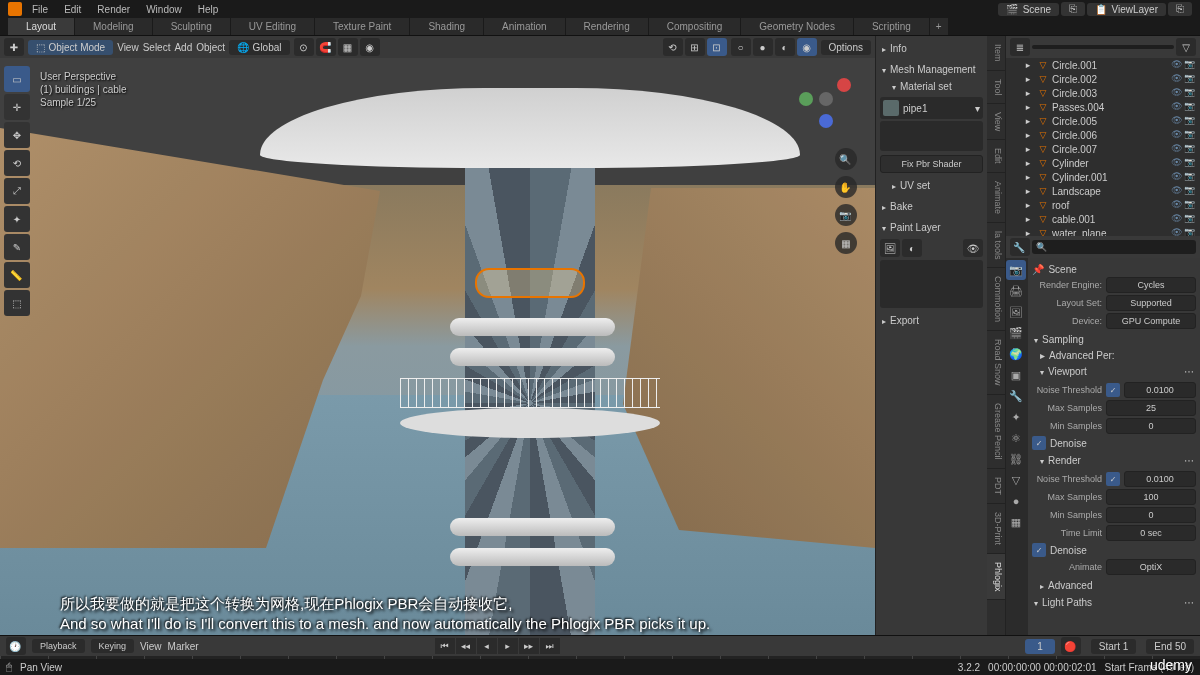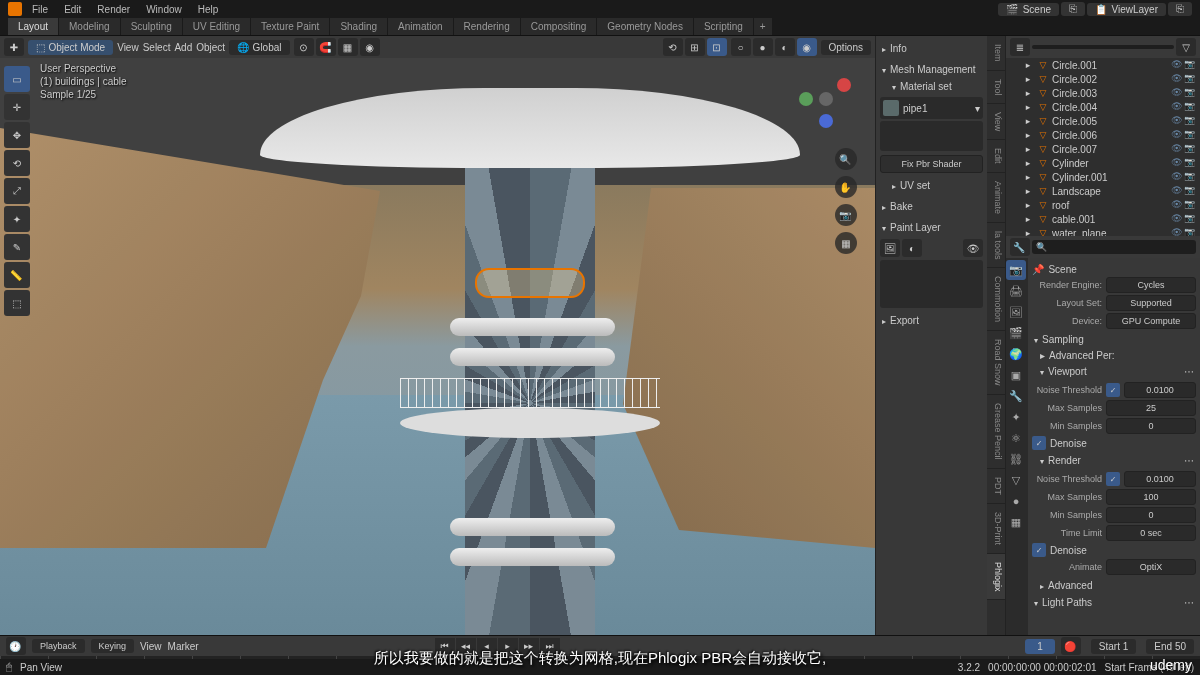--- a/index.html
+++ b/index.html
@@ -3,21 +3,21 @@
 <meta charset="utf-8">
 <style>
 *{margin:0;padding:0;box-sizing:border-box;font-family:-apple-system,BlinkMacSystemFont,"Segoe UI",sans-serif;font-size:10px;color:#ccc;user-select:none}
 body{width:1200px;height:675px;background:#2a2a2a;overflow:hidden;position:relative}
 .topbar{height:18px;background:#1a1a1a;display:flex;align-items:center;padding:0 8px;gap:4px}
 .topbar .logo{width:14px;height:14px;background:#e87400;border-radius:2px}
 .topbar .menu-item{padding:2px 6px;color:#bbb;cursor:pointer}
 .topbar .right{margin-left:auto;display:flex;gap:2px;align-items:center}
 .topbar .scene-btn{background:#333;padding:1px 8px;border-radius:3px;display:flex;align-items:center;gap:4px}
 .workspace-tabs{height:18px;background:#1a1a1a;display:flex;align-items:center;padding:0 8px;gap:0;border-bottom:1px solid #111}
-.ws-tab{padding:3px 10px;background:#2a2a2a;color:#999;border-right:1px solid #1a1a1a;cursor:pointer}
+.ws-tab{padding:3px 18px;background:#2a2a2a;color:#999;border-right:1px solid #1a1a1a;cursor:pointer}
 .ws-tab.active{background:#3a3a3a;color:#ddd}
 .ws-tab.plus{padding:3px 6px}
 .main-area{display:flex;height:calc(100% - 76px)}
 .viewport-header{height:22px;background:#393939;display:flex;align-items:center;padding:0 4px;gap:4px}
 .vh-item{background:#2b2b2b;padding:2px 8px;border-radius:3px;color:#ccc;display:flex;align-items:center;gap:3px}
 .vh-icons{display:flex;gap:2px}
 .vh-icon{width:20px;height:18px;background:#2b2b2b;border-radius:3px;display:flex;align-items:center;justify-content:center}
 .vh-icon.active{background:#3a5a8a}
 .vh-spacer{flex:1}
 .viewport-col{flex:1;display:flex;flex-direction:column;min-width:0}
@@ -26,21 +26,21 @@
 .rock-left{position:absolute;left:0;top:70px;width:380px;height:420px;background:linear-gradient(135deg,#b8966e,#8e7352);clip-path:polygon(0 0,100% 15%,95% 40%,85% 60%,70% 100%,0 100%);filter:brightness(0.95)}
 .rock-right{position:absolute;right:0;top:130px;width:280px;height:360px;background:linear-gradient(225deg,#b8966e,#8e7352);clip-path:polygon(20% 0,100% 0,100% 100%,30% 95%,10% 60%);filter:brightness(0.92)}
 .water{position:absolute;bottom:0;left:0;right:0;height:240px;background:linear-gradient(180deg,#7a9aaa,#6a8a9a)}
 .tower{position:absolute;left:440px;top:60px;width:180px;height:540px}
 .tower-body{position:absolute;left:25px;top:30px;width:130px;height:510px;background:repeating-conic-gradient(#5a6a75 0 10deg,#7a8a95 10deg 20deg,#4a5560 20deg 30deg);border-radius:8px}
 .tower-roof{position:absolute;left:-180px;top:-30px;width:540px;height:80px;background:linear-gradient(180deg,#d0d0d0,#e8e8e8);border-radius:50%/100% 100% 20% 20%}
 .tower-balcony{position:absolute;left:-40px;top:290px;width:260px;height:30px;background:#ddd;border-radius:50%}
 .tower-rail{position:absolute;left:-40px;top:260px;width:260px;height:30px;border-top:1px solid #eee;border-bottom:1px solid #eee;background:repeating-linear-gradient(90deg,#eee 0 1px,transparent 1px 8px)}
 .tower-pipe{position:absolute;left:10px;width:165px;height:18px;background:linear-gradient(#eee,#bbb);border-radius:10px}
 .tower-window{position:absolute;left:35px;top:150px;width:110px;height:30px;border:2px solid #e87400;border-radius:14px;background:rgba(255,220,150,0.3)}
-.viewport-info{position:absolute;top:4px;left:40px;color:#aaa;text-shadow:1px 1px 2px #000}
+.viewport-info{position:absolute;top:12px;left:40px;color:#aaa;text-shadow:1px 1px 2px #000}
 .viewport-info div{font-size:10px;line-height:13px}
 .toolbar-left{position:absolute;left:4px;top:8px;display:flex;flex-direction:column;gap:2px}
 .tool-btn{width:26px;height:26px;background:#333;border-radius:3px;display:flex;align-items:center;justify-content:center;color:#ccc}
 .tool-btn.active{background:#3a5a8a}
 .nav-gizmo{position:absolute;right:20px;top:12px;width:60px;height:60px}
 .gizmo-circle{width:14px;height:14px;border-radius:50%;position:absolute;font-size:8px;display:flex;align-items:center;justify-content:center;color:#fff}
 .viewport-side-icons{position:absolute;right:18px;top:90px;display:flex;flex-direction:column;gap:6px}
 .vsi{width:22px;height:22px;background:rgba(40,40,40,0.8);border-radius:11px;display:flex;align-items:center;justify-content:center}
 .npanel{width:130px;background:#383838;border-left:1px solid #222;display:flex}
 .npanel-tabs{width:18px;background:#2e2e2e;display:flex;flex-direction:column}
@@ -78,21 +78,21 @@
 .timeline{height:40px;background:#2a2a2a;border-top:1px solid #111}
 .timeline-header{height:20px;background:#393939;display:flex;align-items:center;padding:0 6px;gap:6px}
 .tl-btn{padding:2px 8px;background:#2b2b2b;border-radius:3px;font-size:9px}
 .tl-playback{display:flex;gap:1px;margin:0 auto}
 .tl-pb{width:20px;height:16px;background:#2b2b2b;display:flex;align-items:center;justify-content:center;font-size:9px}
 .tl-frame{background:#3a5a8a;padding:2px 12px;border-radius:3px;margin-left:auto}
 .tl-range{background:#2b2b2b;padding:2px 8px;border-radius:3px;margin-left:4px}
 .timeline-track{height:20px;background:#232323;position:relative}
 .tl-tick{position:absolute;top:0;bottom:0;width:1px;background:#444}
 .tl-num{position:absolute;top:2px;font-size:8px;color:#777}
-.subtitle{position:absolute;bottom:8px;left:50%;transform:translateX(-50%);text-align:center;width:90%;pointer-events:none}
+.subtitle{position:absolute;bottom:42px;left:50%;transform:translateX(-50%);text-align:left;width:90%;pointer-events:none}
 .subtitle div{color:#fff;font-size:15px;text-shadow:2px 2px 3px #000,-1px -1px 2px #000;font-weight:500;line-height:1.3}
 .watermark{position:absolute;bottom:2px;right:8px;color:#fff;font-size:14px;font-weight:400;text-shadow:1px 1px 2px #000}
 .footer-info{position:absolute;bottom:0;height:16px;background:#1a1a1a;left:0;right:0;display:flex;align-items:center;padding:0 6px;gap:8px;font-size:9px;color:#888}
 .footer-info .spacer{flex:1}
 </style>
 </head>
 <body>
 
 <div class="topbar">
   <div class="logo"></div>
@@ -322,21 +322,21 @@
             <span class="out-icon mesh">▽</span>
             <span class="out-name">Circle.003</span>
             <span class="out-toggles">
               <span class="out-toggle">👁</span>
               <span class="out-toggle">📷</span>
             </span>
           </div>
           <div class="out-item">
             <span class="out-icon">▸</span>
             <span class="out-icon mesh">▽</span>
-            <span class="out-name">Circle.004</span>
+            <span class="out-name">Passes.004</span>
             <span class="out-toggles">
               <span class="out-toggle">👁</span>
               <span class="out-toggle">📷</span>
             </span>
           </div>
           <div class="out-item">
             <span class="out-icon">▸</span>
             <span class="out-icon mesh">▽</span>
             <span class="out-name">Circle.005</span>
             <span class="out-toggles">
@@ -615,14 +615,15 @@
   <span>🖱</span>
   <span>Pan View</span>
   <div class="spacer"></div>
   <span>3.2.2</span>
   <span>00:00:00:00  00:00:02:01</span>
   <span>Start Frame (49 left)</span>
 </div>
 
 <div class="subtitle">
   <div>所以我要做的就是把这个转换为网格,现在Phlogix PBR会自动接收它,</div>
+  <div>And so what I'll do is I'll convert this to a mesh. and now automatically the Phlogix PBR picks it up.</div>
 </div>
 <div class="watermark">udemy</div>
 
 </body></html>

